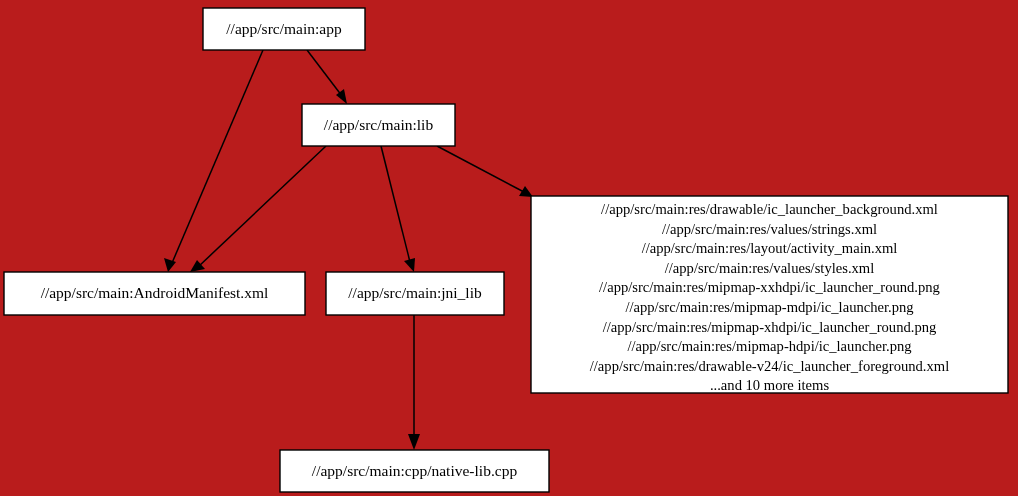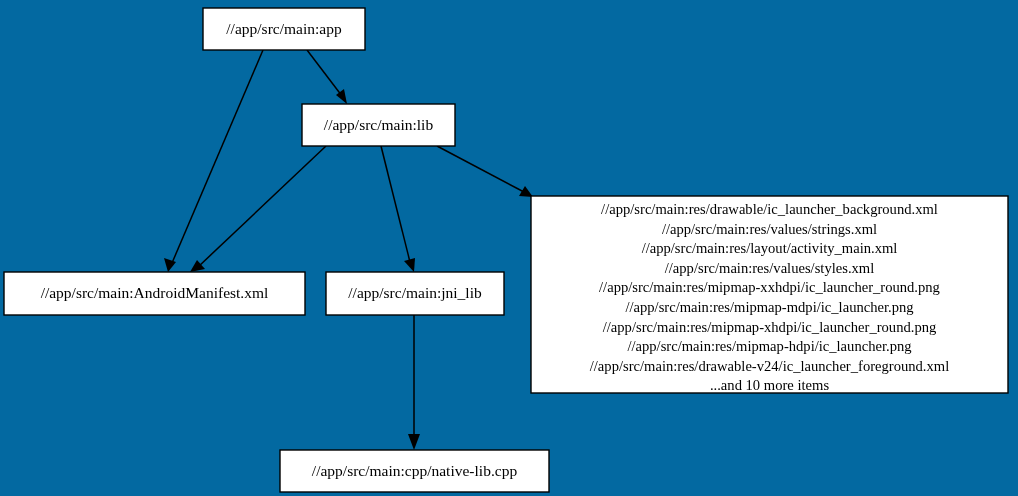--- a/index.html
+++ b/index.html
@@ -11,21 +11,21 @@
   body {
     width: 1018px;
     height: 496px;
     overflow: hidden;
     font-family: "Liberation Serif", "DejaVu Serif", serif;
   }
   #graph-root {
     position: relative;
     width: 1018px;
     height: 496px;
-    background: #0369a1;
+    background: #b91c1c;
   }
   svg#graph-canvas {
     display: block;
     width: 1018px;
     height: 496px;
   }
   .node-box {
     fill: #ffffff;
     stroke: #000000;
     stroke-width: 1.4;

